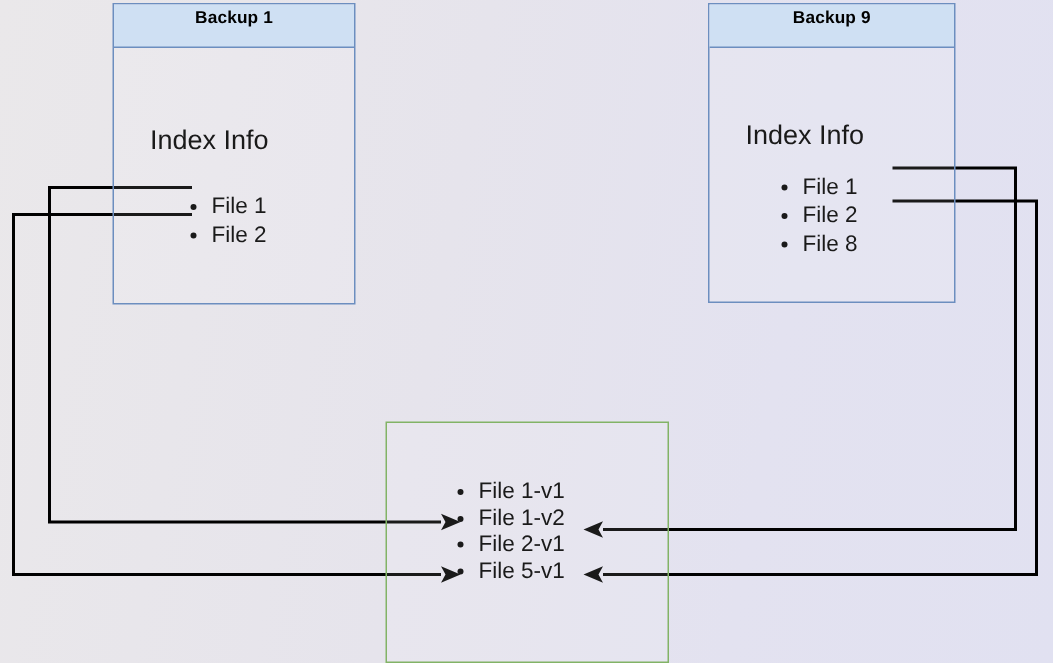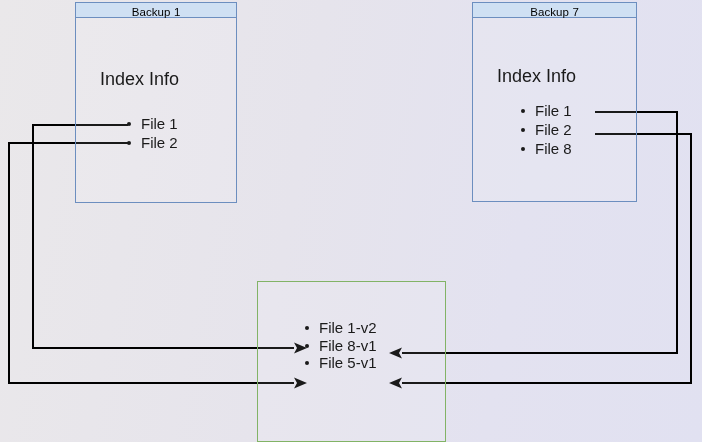--- a/index.html
+++ b/index.html
@@ -24,25 +24,25 @@
 
   
   .node {
     position: absolute;
     box-sizing: border-box;
     border: 1px solid #6c8ebf;
     background: rgba(255,255,255,0.10);
   }
   .node > .node-header {
     box-sizing: border-box;
-    height: 15px;
+    height: 29px;
     line-height: 19px;
     text-align: center;
     font-size: 11.5px;
-    font-weight: normal;
+    font-weight: bold;
     color: #000000;
     background: #cfe0f3;
     border-bottom: 1px solid #6c8ebf;
     letter-spacing: 0.1px;
   }
   .node.green {
     border-color: #82b366;
   }
   .node.green > .node-header {
     background: #d5e8d4;
@@ -151,34 +151,35 @@
     <div class="node-body">
       <div class="index-label">Index Info</div>
       <ul class="file-list">
         <li>File 1</li>
         <li>File 2</li>
       </ul>
     </div>
   </div>
 
   <div class="node" id="backup2">
-    <div class="node-header">Backup 7</div>
+    <div class="node-header">Backup 9</div>
     <div class="node-body">
       <div class="index-label">Index Info</div>
       <ul class="file-list">
         <li>File 1</li>
         <li>File 2</li>
         <li>File 8</li>
       </ul>
     </div>
   </div>
 
   <div class="node green" id="dedup">
     <div class="node-body">
       <ul class="file-list">
+        <li>File 1-v1</li>
         <li>File 1-v2</li>
-        <li>File 8-v1</li>
+        <li>File 2-v1</li>
         <li>File 5-v1</li>
       </ul>
     </div>
   </div>
 
 </div>
 
 </body></html>

